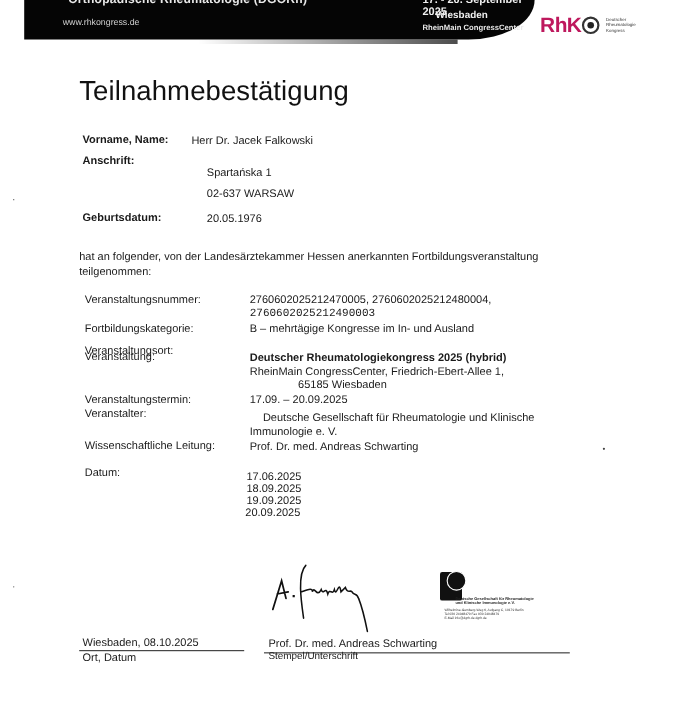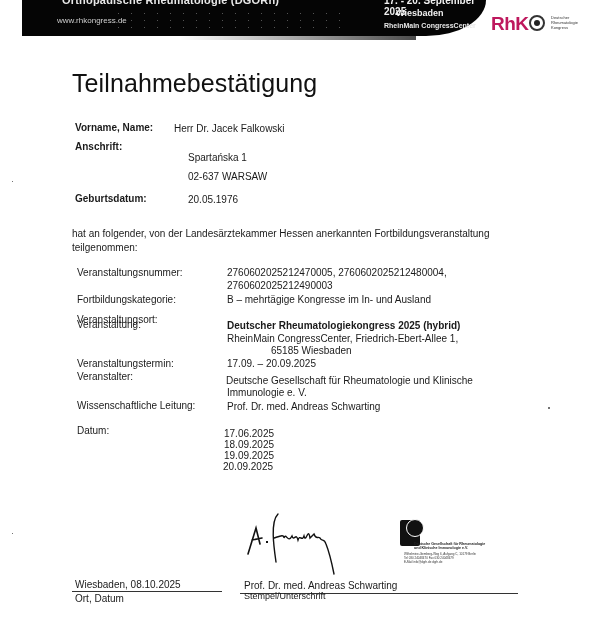--- a/index.html
+++ b/index.html
@@ -81,37 +81,37 @@
 <div class="lbl-b" style="left:75px; top:141px;">Anschrift:</div>
 <div class="val" style="left:188px; top:152px;">Spartańska 1</div>
 <div class="val" style="left:188px; top:171px;">02-637 WARSAW</div>
 <div class="lbl-b" style="left:75px; top:193px;">Geburtsdatum:</div>
 <div class="val" style="left:188px; top:194px;">20.05.1976</div>
 
 <div class="intro">hat an folgender, von der Landesärztekammer Hessen anerkannten Fortbildungsveranstaltung teilgenommen:</div>
 
 <div class="lbl" style="left:77px; top:267px;">Veranstaltungsnummer:</div>
 <div class="val" style="left:227px; top:267px;">2760602025212470005, 2760602025212480004,</div>
-<div class="val" style="left:227px; top:280px;">2760602025212490003</div>
+<div class="val" style="left:227px; top:280px;font-family:Liberation Mono, monospace;">2760602025212490003</div>
 
 <div class="lbl" style="left:77px; top:294px;">Fortbildungskategorie:</div>
 <div class="val" style="left:227px; top:294px;">B – mehrtägige Kongresse im In- und Ausland</div>
 
 <div class="lbl" style="left:77px; top:319px;">Veranstaltung:</div>
 <div class="val" style="left:227px; top:320px; font-weight:bold;">Deutscher Rheumatologiekongress 2025 (hybrid)</div>
 
 <div class="lbl" style="left:77px; top:314px;">Veranstaltungsort:</div>
 <div class="val" style="left:227px; top:333px;">RheinMain CongressCenter, Friedrich-Ebert-Allee 1,</div>
 <div class="val" style="left:227px; top:345px;margin-left:44px;">65185 Wiesbaden</div>
 
 <div class="lbl" style="left:77px; top:358px;">Veranstaltungstermin:</div>
 <div class="val" style="left:227px; top:358px;">17.09. – 20.09.2025</div>
 
 <div class="lbl" style="left:77px; top:371px;">Veranstalter:</div>
-<div class="val" style="left:226px; top:375px;text-align:right;">Deutsche Gesellschaft für Rheumatologie und Klinische</div>
+<div class="val" style="left:239px; top:375px;text-align:right;">Deutsche Gesellschaft für Rheumatologie und Klinische</div>
 <div class="val" style="left:227px; top:387px;">Immunologie e. V.</div>
 
 <div class="lbl" style="left:77px; top:400px;">Wissenschaftliche Leitung:</div>
 <div class="val" style="left:227px; top:401px;">Prof. Dr. med. Andreas Schwarting</div>
 
 <div class="lbl" style="left:77px; top:425px;">Datum:</div>
 <div class="val" style="left:224px; top:428px;">17.06.2025</div>
 <div class="val" style="left:224px; top:439px;">18.09.2025</div>
 <div class="val" style="left:224px; top:450px;">19.09.2025</div>
 <div class="val" style="left:223px; top:461px;">20.09.2025</div>

